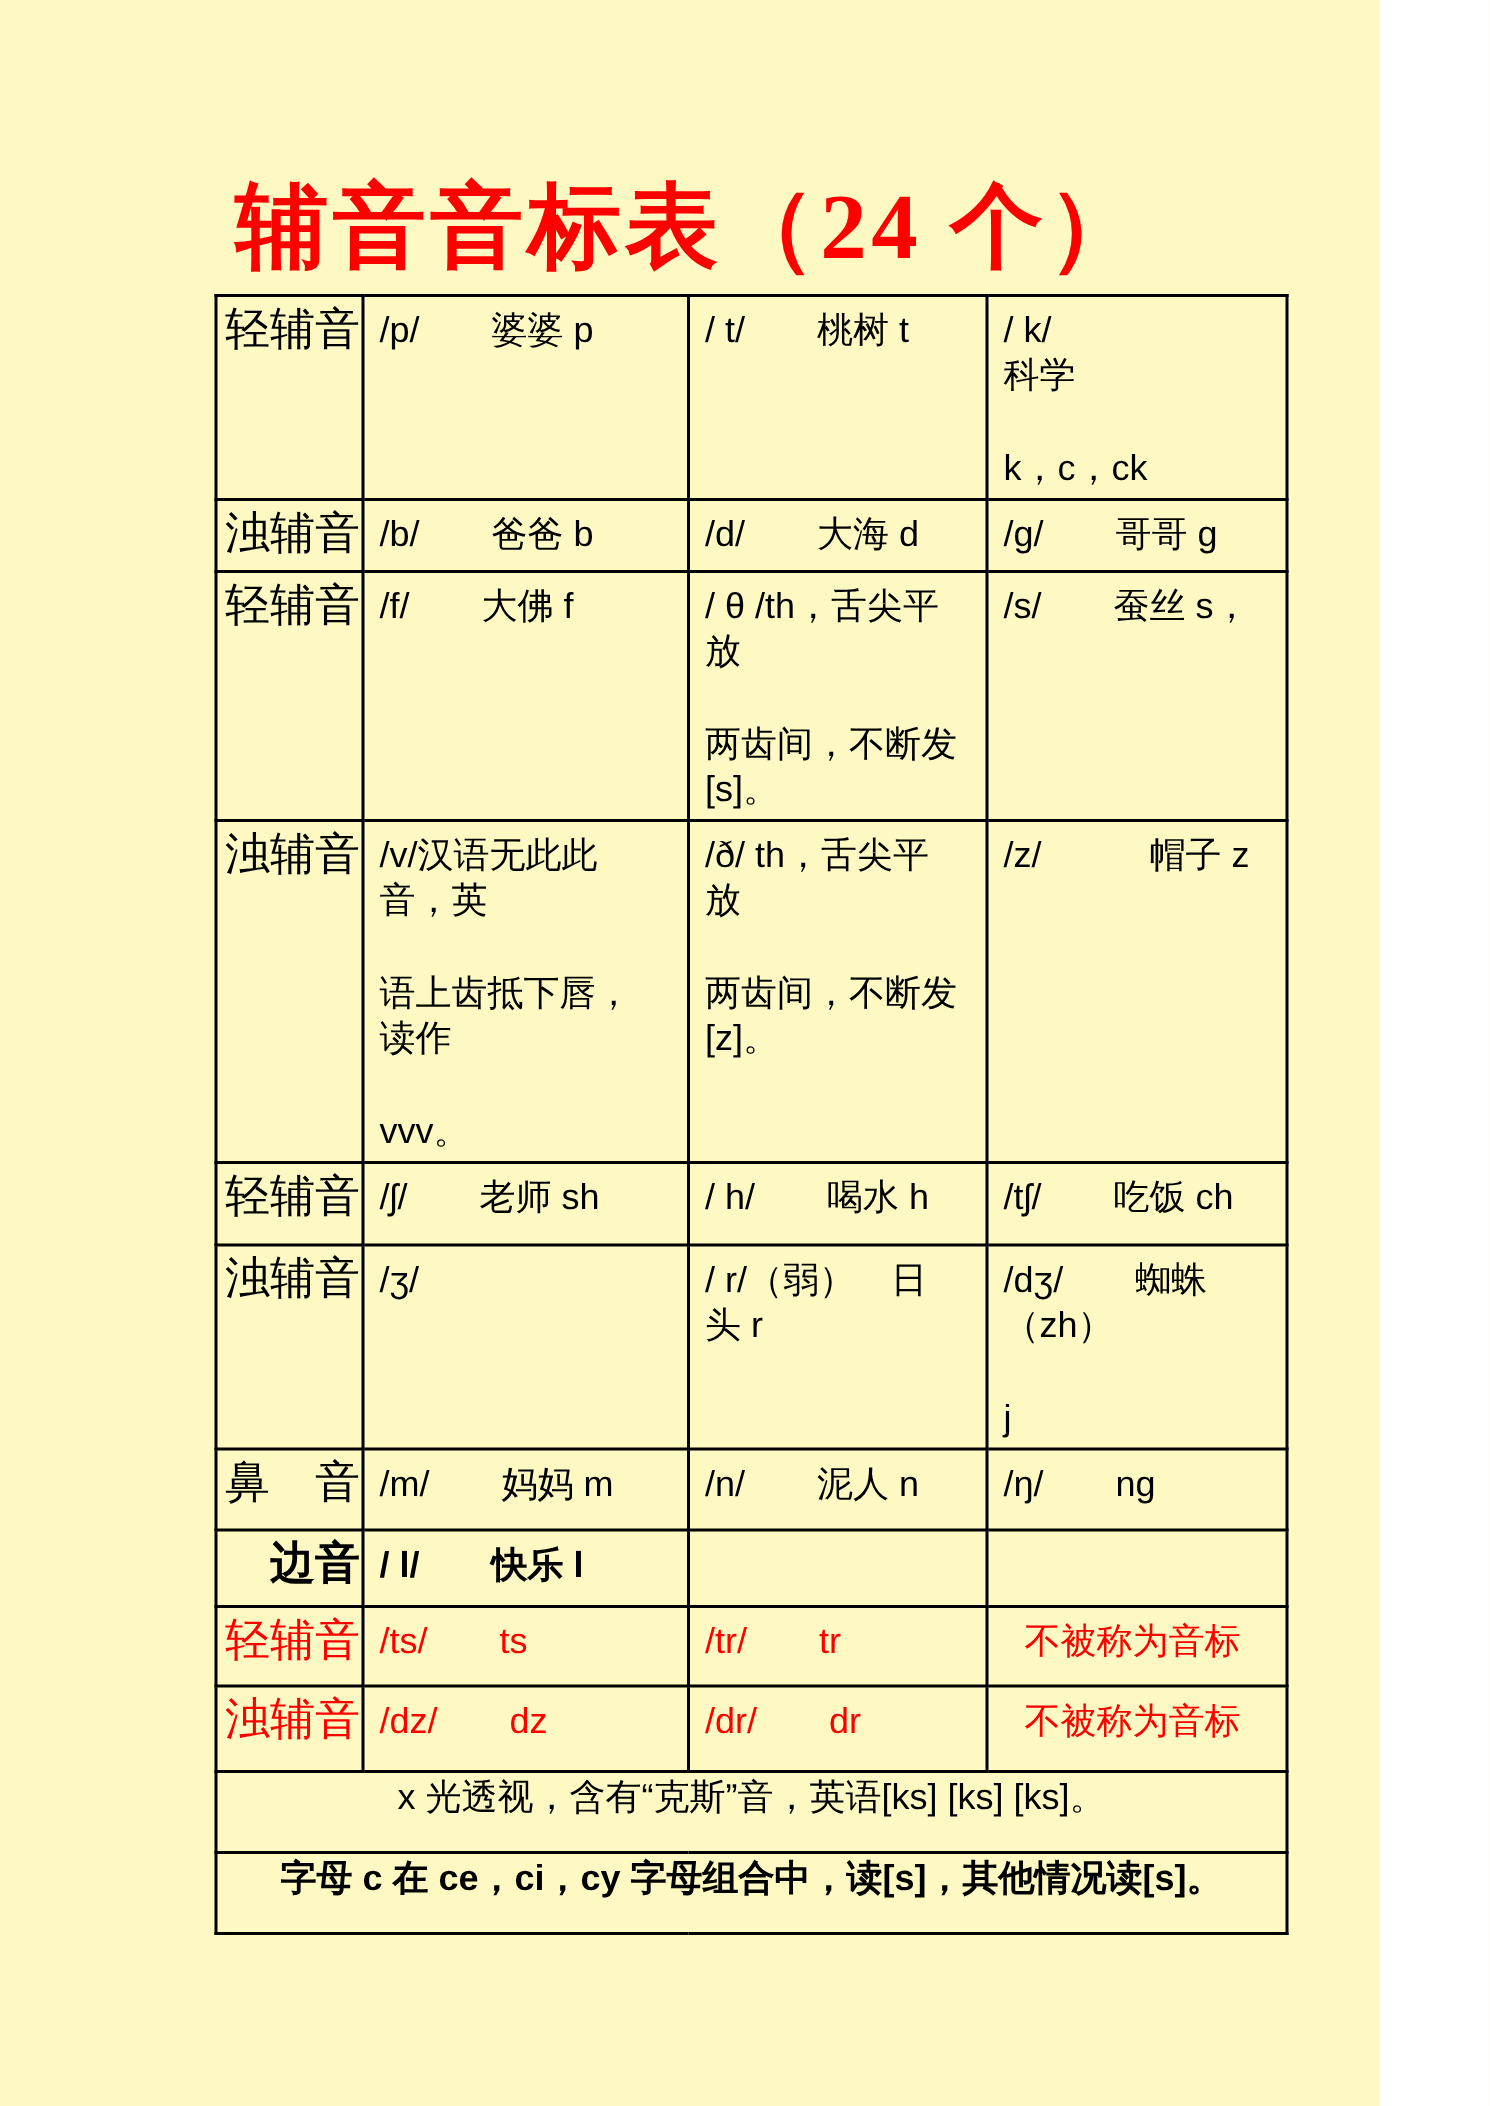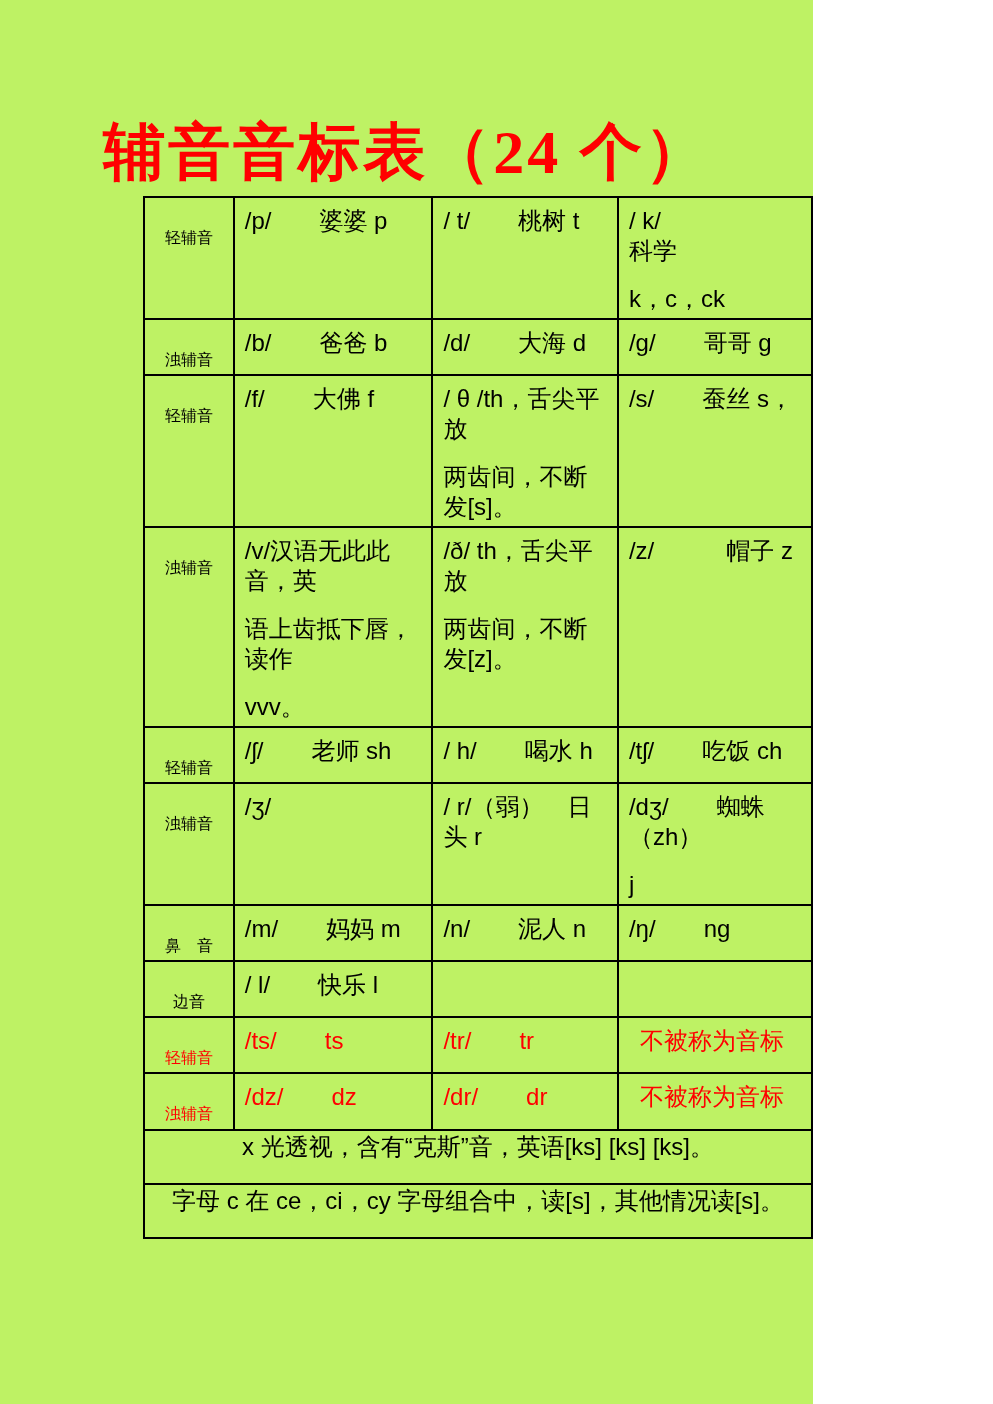--- a/index.html
+++ b/index.html
@@ -6,22 +6,22 @@
     margin: 0; padding: 0;
     background: #ffffff;
   }
   body {
     width: 993px; height: 1404px;
     font-family: "Liberation Sans", sans-serif;
     color: #000;
   }
   .page {
     position: relative;
-    width: 813px; height: 1404px;
-    background: #bef264;
+    width: 920px; height: 1404px;
+    background: #fef9c3;
     overflow: hidden;
   }
   .title {
     position: absolute;
     top: 108px; left: 0;
     width: 100%;
     margin: 0;
     text-align: center;
     font-family: "Liberation Serif", serif;
     font-weight: bold;
@@ -34,36 +34,36 @@
     left: 143px; top: 196px;
     border-collapse: collapse;
     table-layout: fixed;
   }
   table.phonetic-table td {
     border: 2px solid #000;
     vertical-align: top;
     overflow: hidden;
   }
   td.label {
-    text-align: center;
+    text-align: right;
     font-family: "Liberation Serif", serif;
-    font-size: 16px;
-    padding-top: 27px;
+    font-size: 30px;
+    padding-top: 9px;
     line-height: 26px;
     white-space: pre;
   }
   td.cell {
     padding: 8px 16px 4px 10px;
     font-size: 24px;
   }
   .line {
     line-height: 30px;
     white-space: pre-wrap;
   }
-  .line + .line { margin-top: 18px; }
+  .line + .line { margin-top: 32px; }
   td.vbottom { vertical-align: bottom; padding-bottom: 6px; text-align: center; }
   tr.red { color: var(--accent-red, #ff0000); }
   td.note {
     text-align: center;
     vertical-align: middle;
     font-size: 24px;
     padding: 0 2px;
     white-space: pre-wrap;
     border-radius: 12px;
   }
@@ -164,21 +164,21 @@
           <td class="cell">
             <div class="line">/m/　　妈妈 m</div>
           </td>
           <td class="cell">
             <div class="line">/n/　　泥人 n</div>
           </td>
           <td class="cell">
             <div class="line">/ŋ/　　ng</div>
           </td>
         </tr>
-        <tr style="height: 51px;">
+        <tr style="height: 51px; font-weight: bold;">
           <td class="label">边音</td>
           <td class="cell">
             <div class="line">/ l/　　快乐 l</div>
           </td>
           <td class="cell"></td>
           <td class="cell"></td>
         </tr>
         <tr class="red" style="height: 53px;">
           <td class="label">轻辅音</td>
           <td class="cell">
@@ -199,18 +199,18 @@
           <td class="cell">
             <div class="line">/dr/　　dr</div>
           </td>
           <td class="cell vbottom">
             <div class="line">不被称为音标</div>
           </td>
         </tr>
         <tr style="height: 54px;">
           <td colspan="4" class="note">x 光透视，含有“克斯”音，英语[ks] [ks] [ks]。</td>
         </tr>
-        <tr style="height: 54px;">
+        <tr style="height: 54px; font-weight: bold;">
           <td colspan="4" class="note">字母 c 在 ce，ci，cy 字母组合中，读[s]，其他情况读[s]。</td>
         </tr>
       </tbody>
   </table>
 </div>
 
 </body></html>

